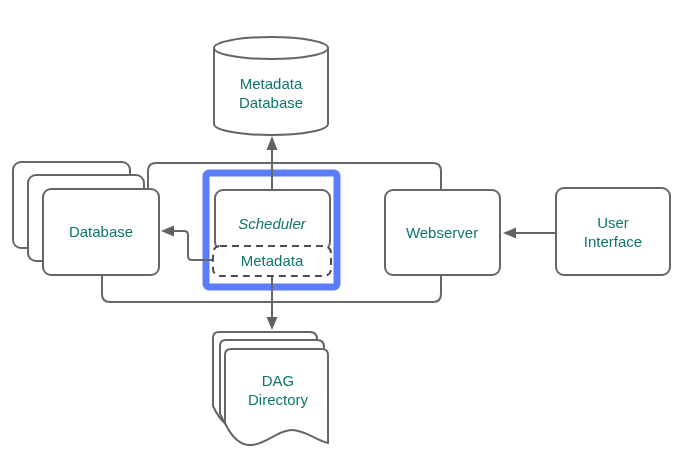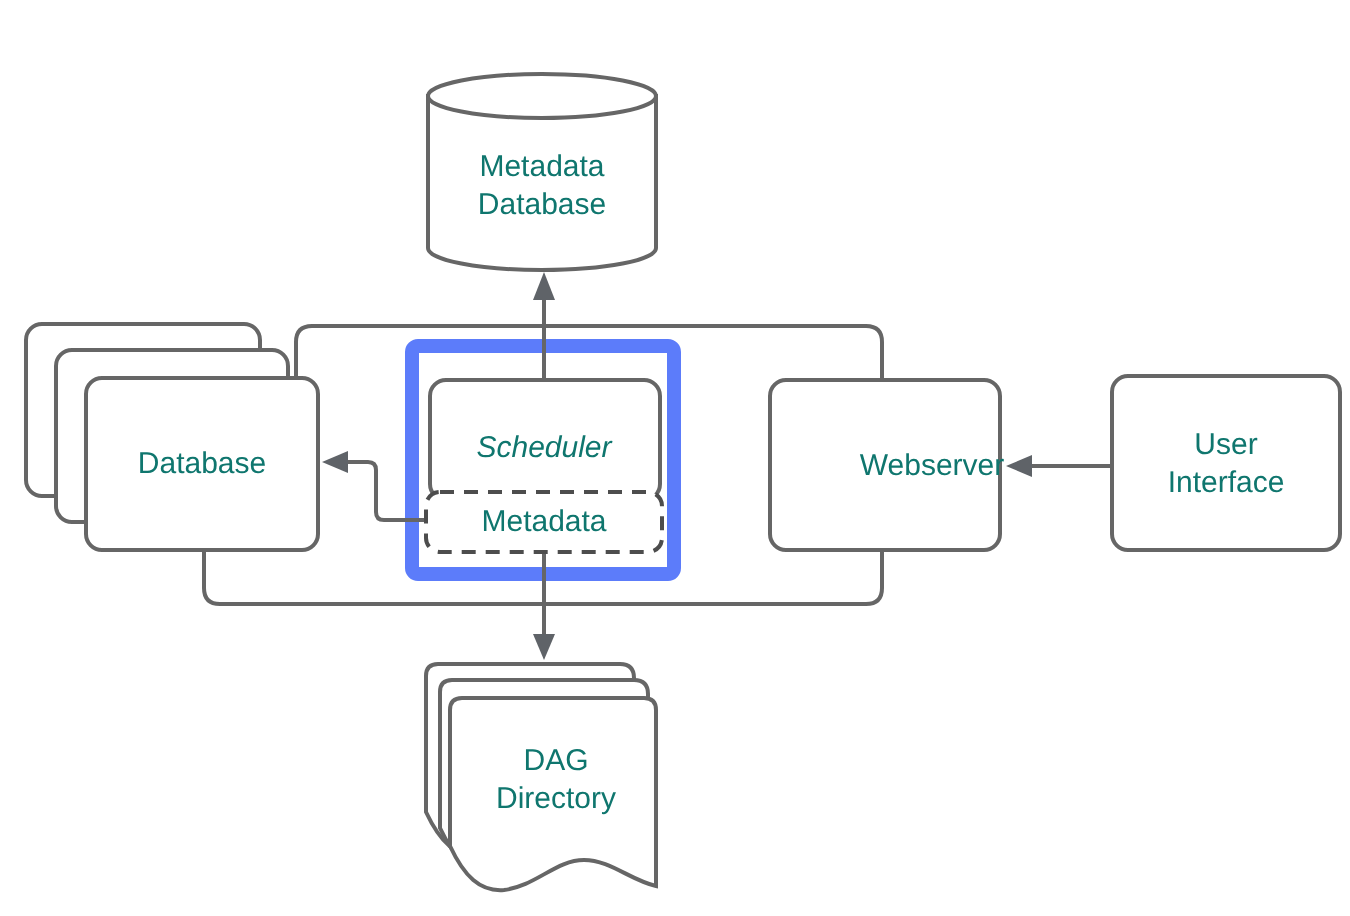--- a/index.html
+++ b/index.html
@@ -80,21 +80,21 @@
 
   <div class="label" style="left:271px; top:93px;">Metadata
 Database</div>
 
   <div class="label" style="left:101px; top:232px;">Database</div>
 
   <div class="label" style="left:272px; top:224px;font-style:italic;">Scheduler</div>
 
   <div class="label" style="left:272px; top:261px;">Metadata</div>
 
-  <div class="label" style="left:442px; top:233px;margin-left:24px;">Webserver</div>
+  <div class="label" style="left:442px; top:233px;">Webserver</div>
 
   <div class="label" style="left:278px; top:390px;">DAG
 Directory</div>
 
   <div class="label" style="left:613px; top:232px;">User
 Interface</div>
 
 </div>
 
 </body></html>

